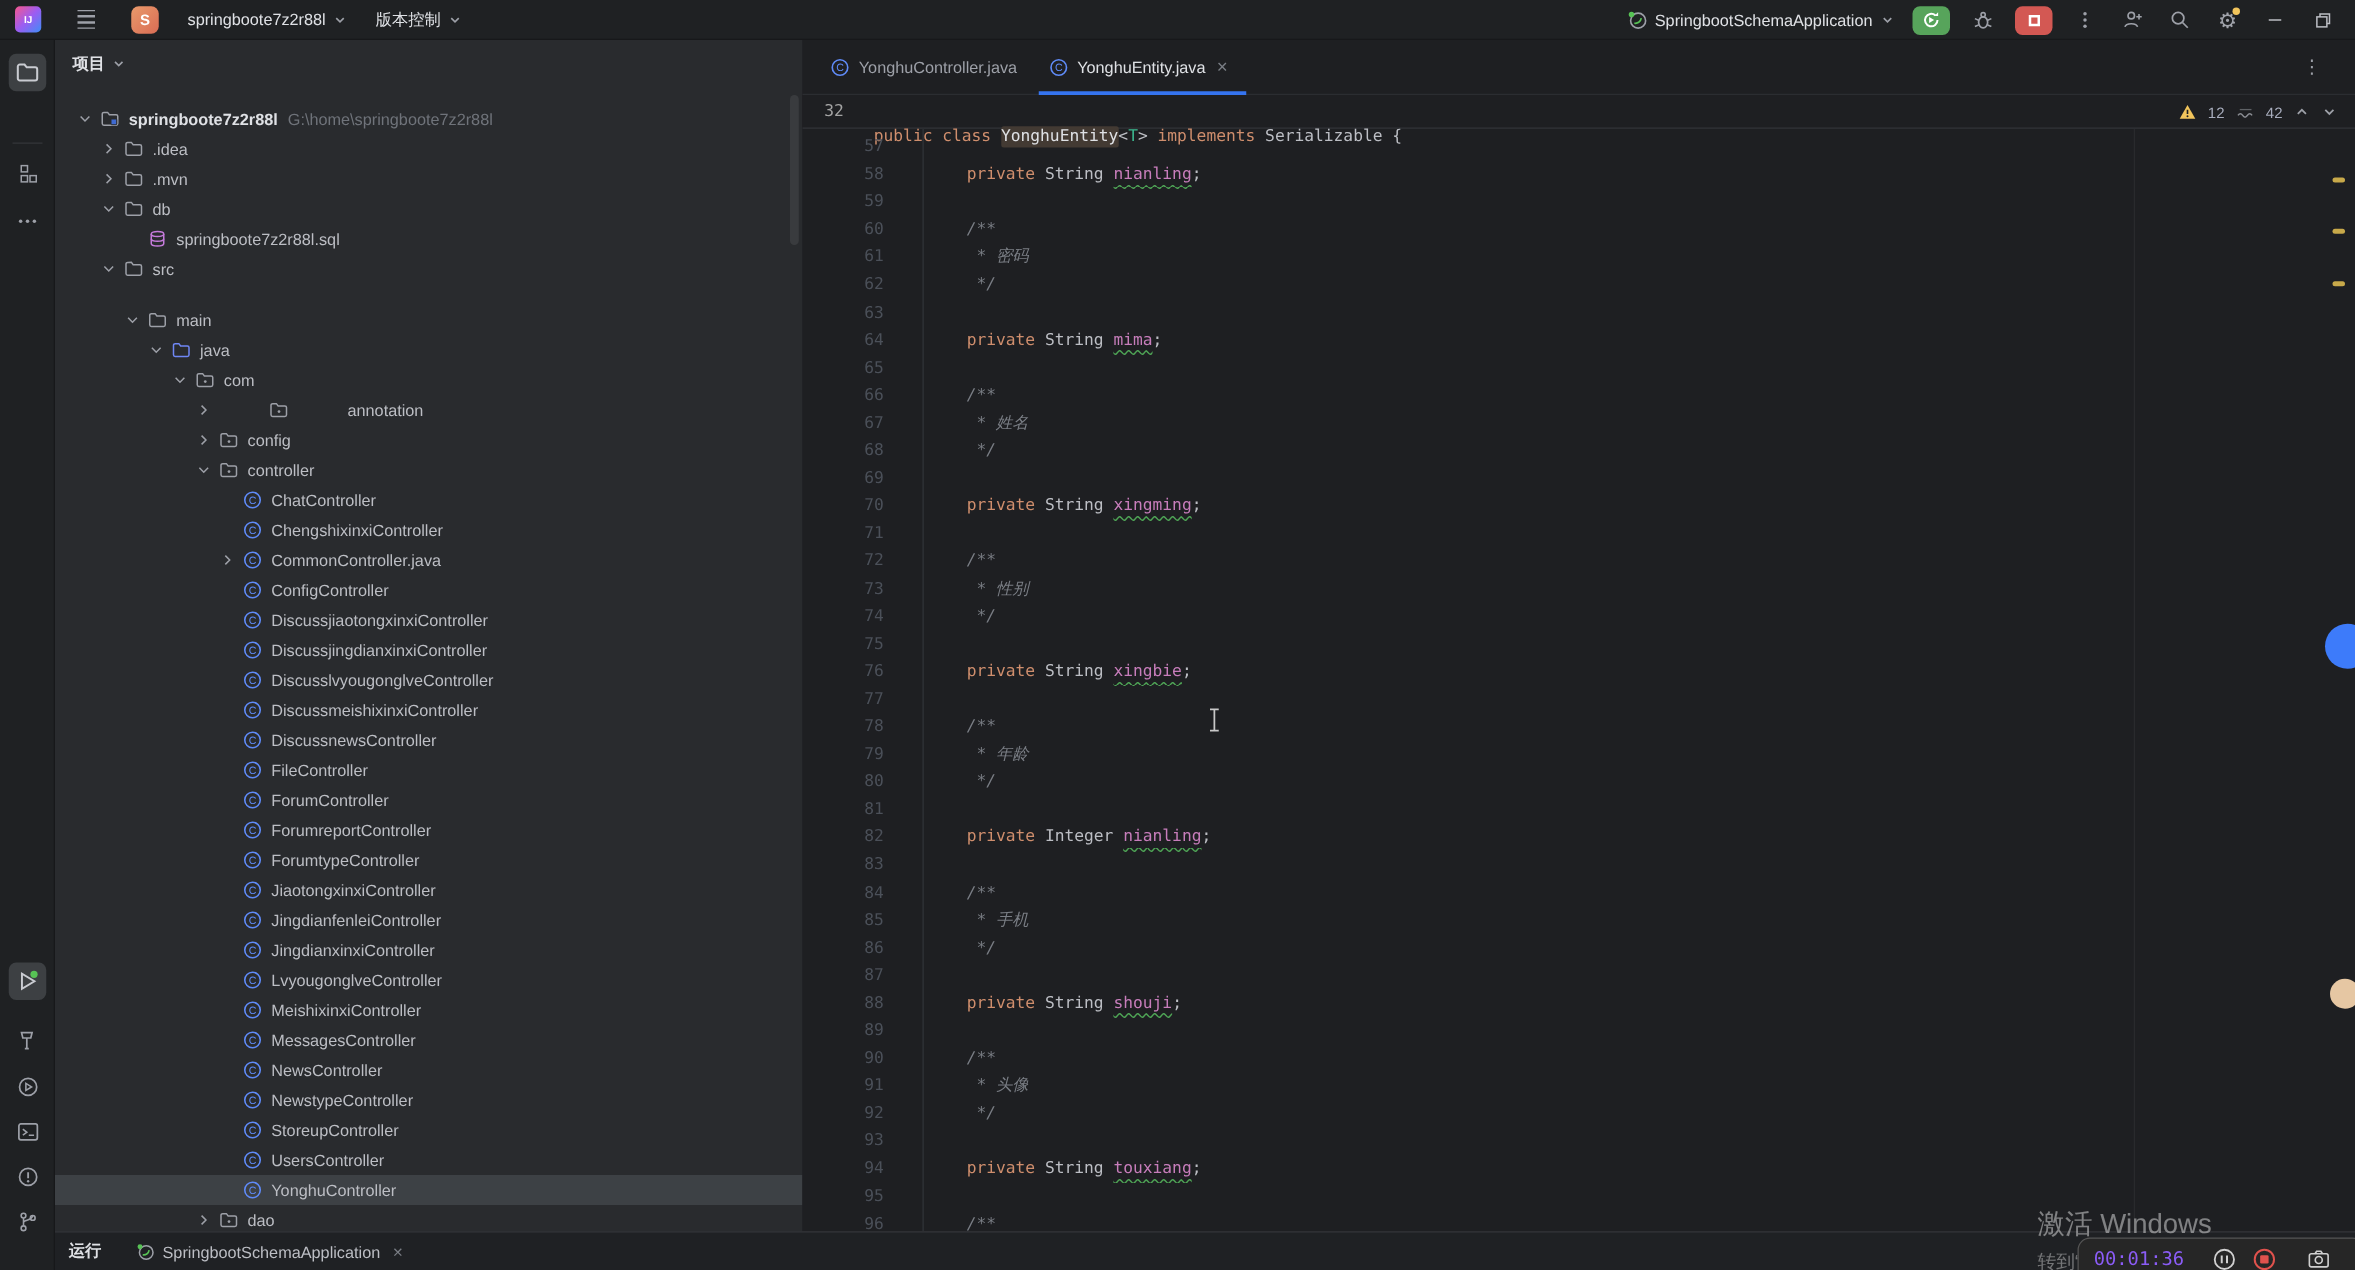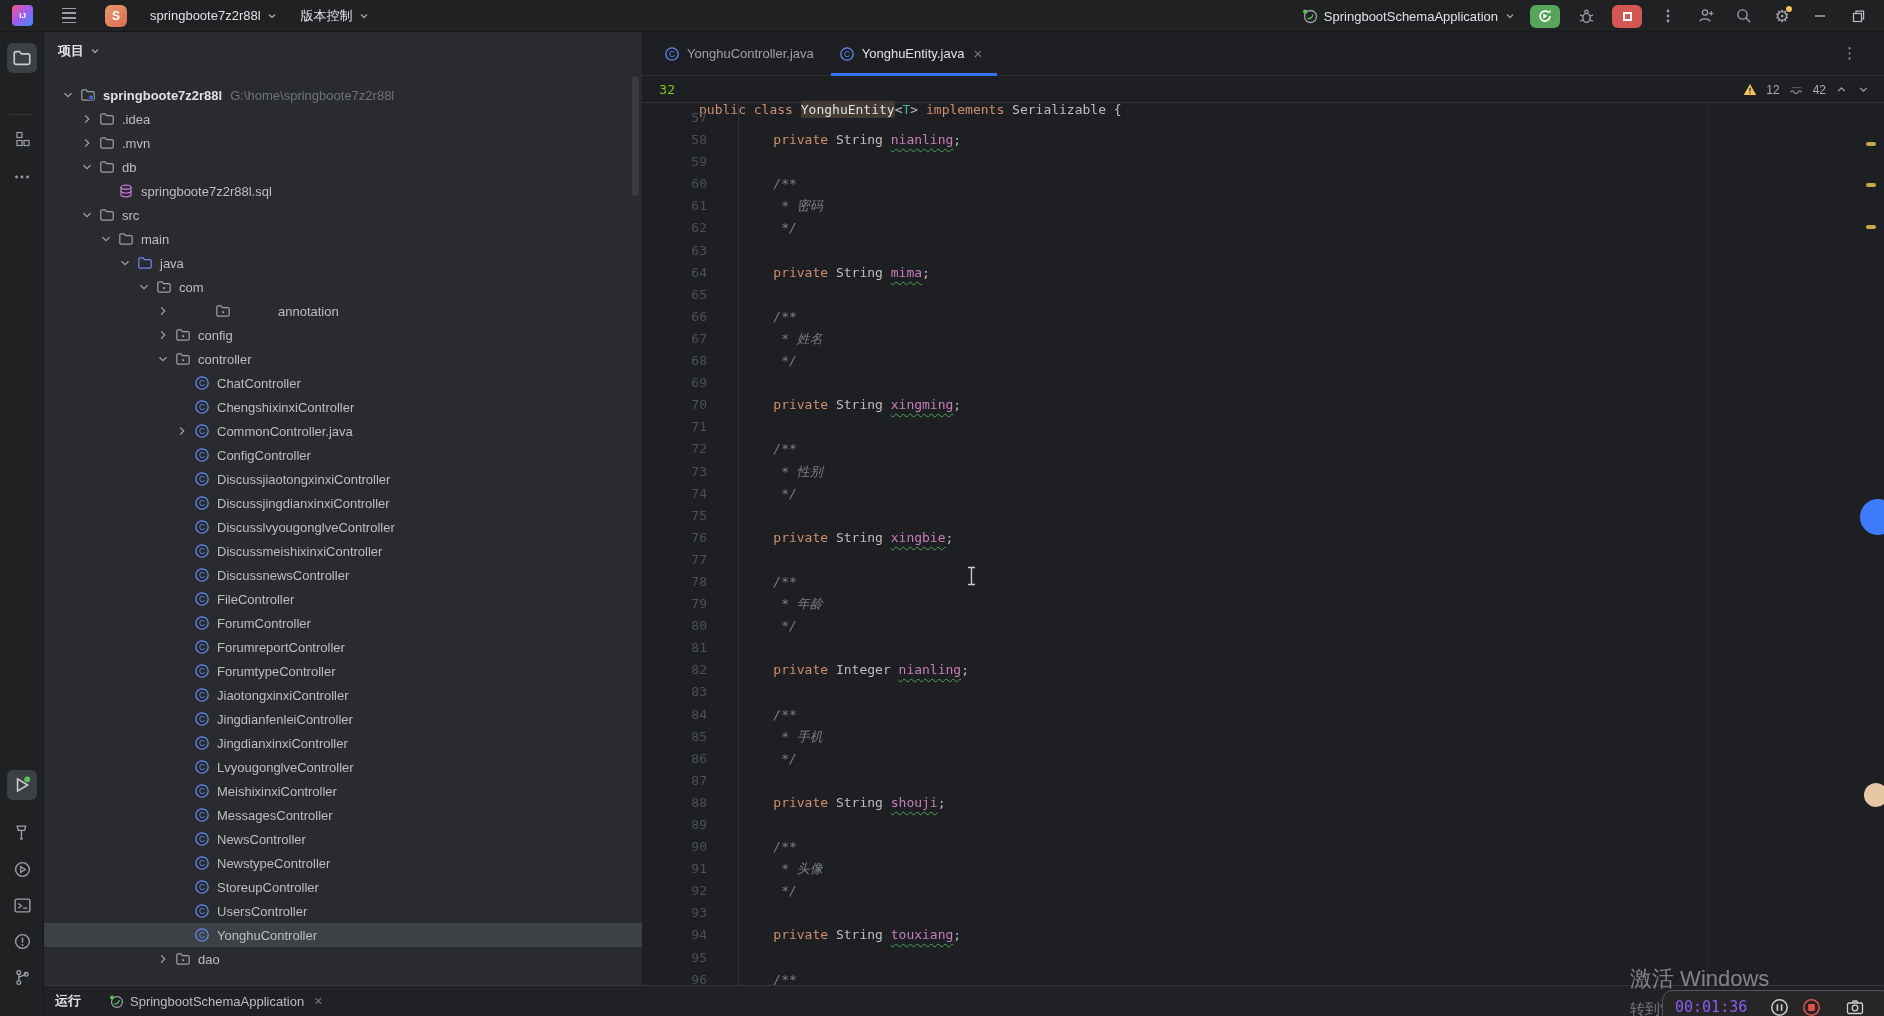--- a/index.html
+++ b/index.html
@@ -59,21 +59,21 @@
     padding-left:12px; border-bottom:1px solid #2b2d31;}
   .tab{ display:flex; align-items:center; gap:7px; padding:0 15px 0 10px; color:#9da0a8; position:relative;}
   .tab.active{ color:#dfe1e5; }
   .tab.active::after{ content:""; position:absolute; left:2px; right:2px; bottom:-1px; height:3px; background:#3574f0;}
   .tab-close{ color:#7a7e85; font-size:15px; line-height:1; padding:0 2px;}
   #tab-more{ position:absolute; right:26px; top:12px; color:#9da0a8; font-size:15px; letter-spacing:1px;}
   
   #sticky{ position:absolute; left:0; top:44px; right:0; height:27px; background:#1e1f22;
     border-bottom:1px solid #323438; font-family:"DejaVu Sans Mono", monospace; font-size:13px;
     display:flex; align-items:center;}
-  #sticky-num{ width:33px; text-align:right; color:#84cc16; flex:none;}
+  #sticky-num{ width:33px; text-align:right; color:#a3a3a3; flex:none;}
   #sticky-code{ margin-left:24px; white-space:pre;margin-top:40px;}
   #sticky-right{ position:absolute; right:14px; top:0; height:27px; display:flex; align-items:center; gap:9px;
     font-family:"Liberation Sans",sans-serif; font-size:12px; color:#a8adbd;}
   
   #code{ position:absolute; left:0; top:71px; right:0; bottom:0; overflow:hidden;}
   #gutter-border{ position:absolute; left:96px; top:0; bottom:0; width:1px; background:#313438;}
   #margin-guide{ position:absolute; left:1065px; top:0; bottom:0; width:1px; background:rgba(255,255,255,0.05);}
   #code-lines{ position:absolute; left:0; top:4px; right:0; font-family:"DejaVu Sans Mono", monospace; font-size:13px;}
   .cline{ height:22.1px; line-height:22.1px; display:flex;}
   .lnum{ width:96px; padding-right:31px; text-align:right; color:#4b5059; flex:none;}
@@ -340,21 +340,21 @@
               <path d="M4 6l4 4 4-4" fill="none" stroke="#9da0a8" stroke-width="1.4"></path>
             </svg>
           </span>
           <span class="ticon">
             <svg width="16" height="16" viewBox="0 0 16 16">
               <path d="M1.8 4.2c0-.7.6-1.3 1.3-1.3h3l1.4 1.8h5.4c.7 0 1.3.6 1.3 1.3v5.8c0 .7-.6 1.3-1.3 1.3H3.1c-.7 0-1.3-.6-1.3-1.3z" fill="none" stroke="#9da0a8" stroke-width="1.2"></path>
             </svg>
           </span>
           <span class="tlabel">src</span>
         </div>
-        <div class="trow" style="padding-left: 51px;">
+        <div class="trow" style="padding-left: 51px; margin-top: 17px;">
           <span class="tchev">
             <svg width="14" height="14" viewBox="0 0 16 16">
               <path d="M4 6l4 4 4-4" fill="none" stroke="#9da0a8" stroke-width="1.4"></path>
             </svg>
           </span>
           <span class="ticon">
             <svg width="16" height="16" viewBox="0 0 16 16">
               <path d="M1.8 4.2c0-.7.6-1.3 1.3-1.3h3l1.4 1.8h5.4c.7 0 1.3.6 1.3 1.3v5.8c0 .7-.6 1.3-1.3 1.3H3.1c-.7 0-1.3-.6-1.3-1.3z" fill="none" stroke="#9da0a8" stroke-width="1.2"></path>
             </svg>
           </span>

